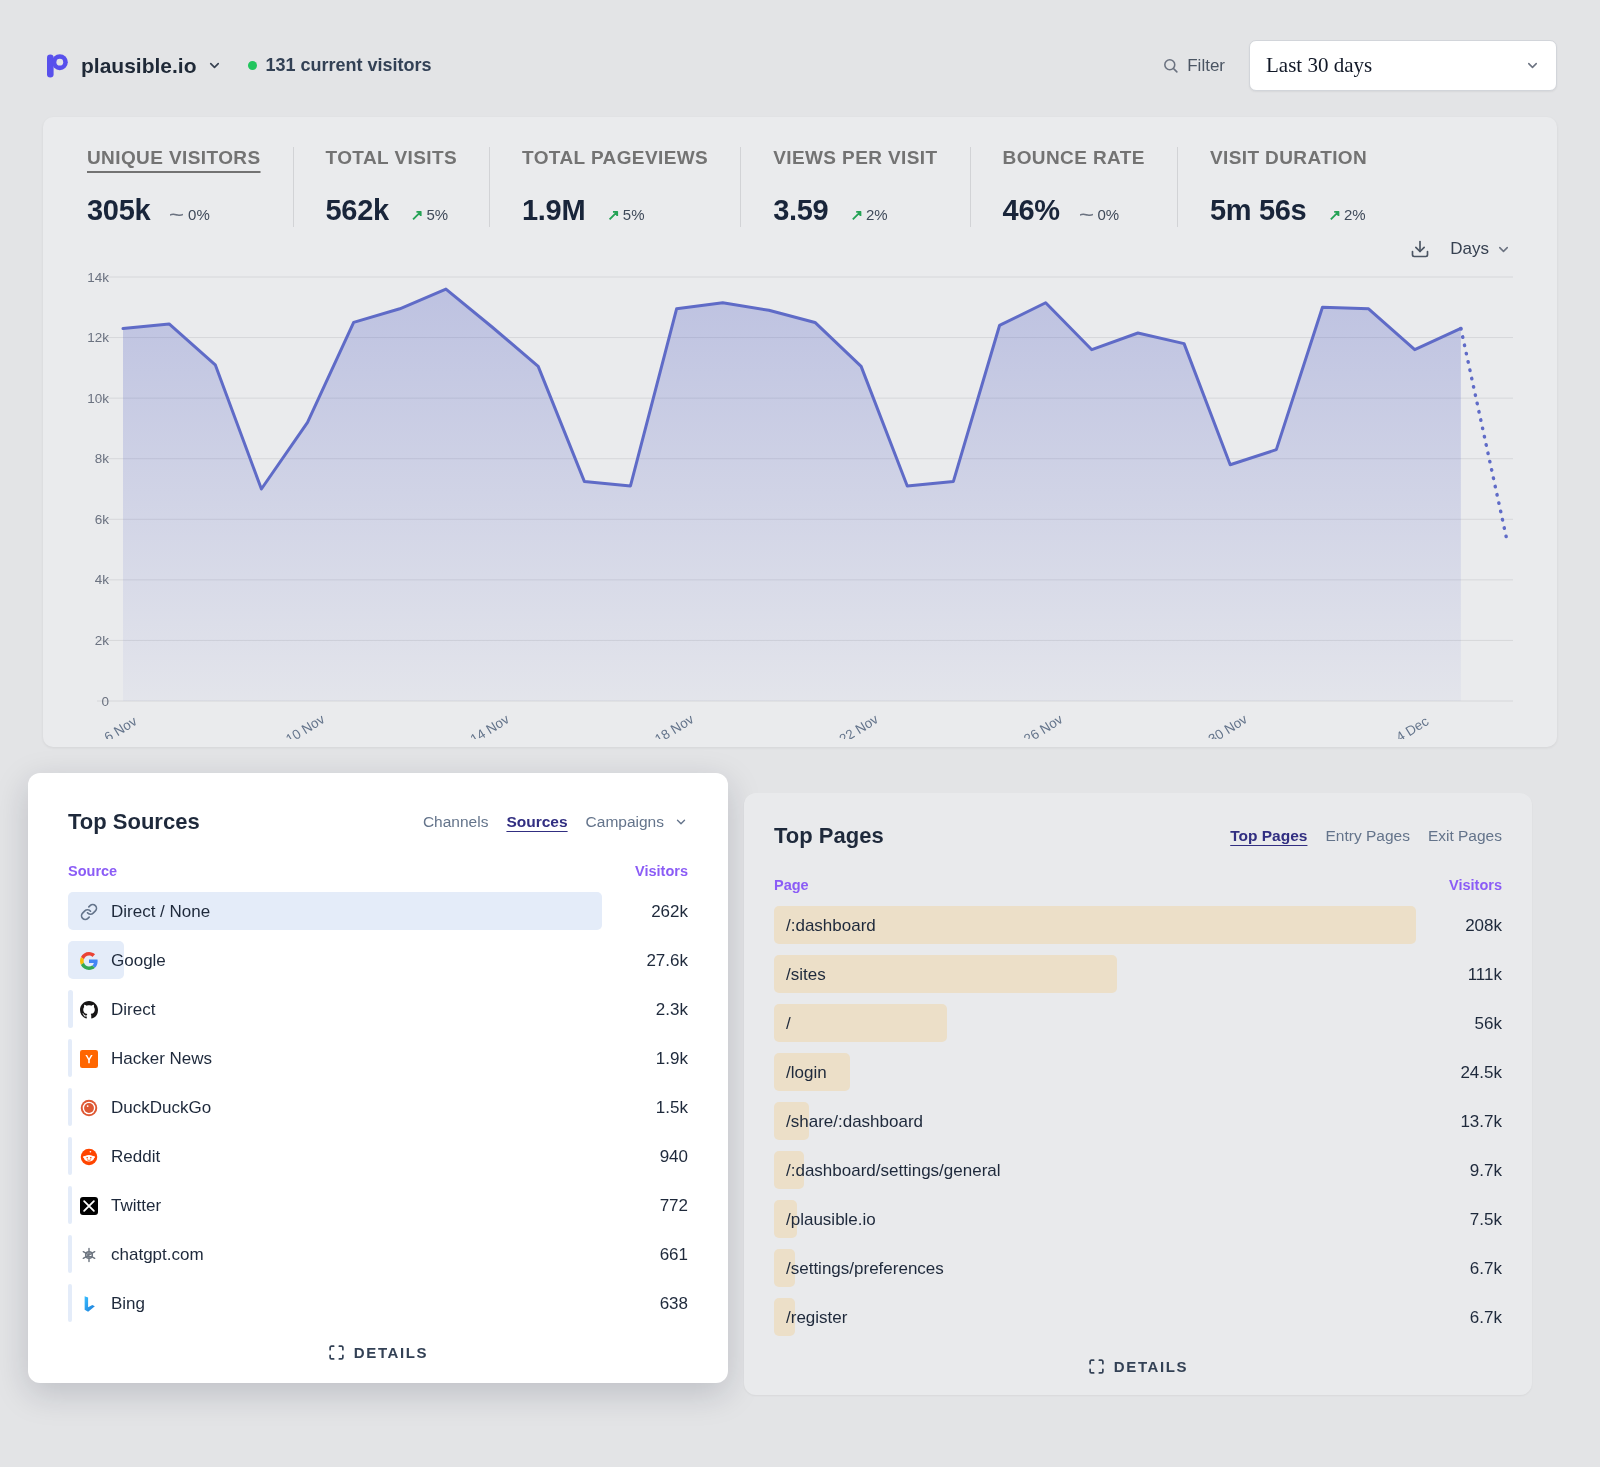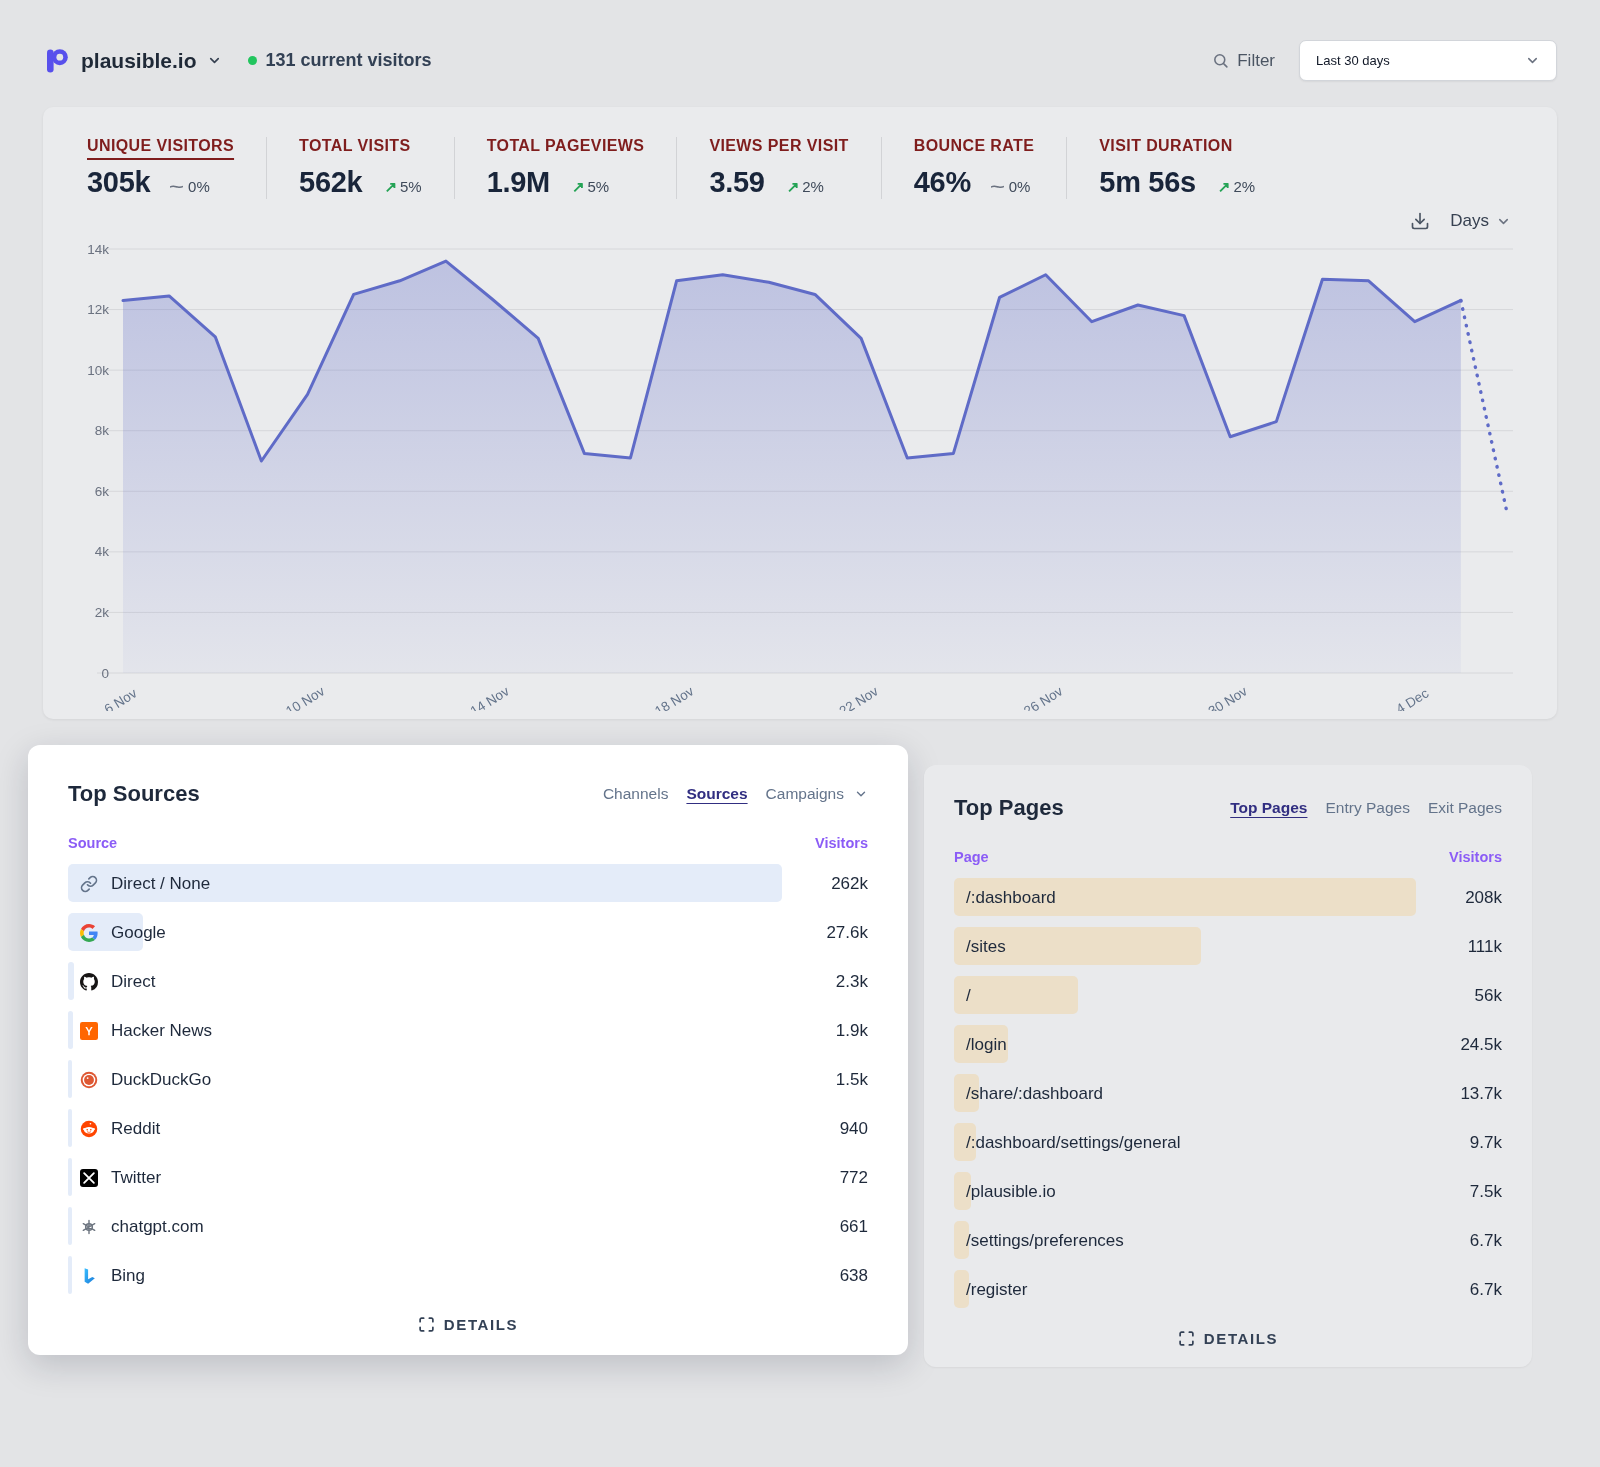--- a/index.html
+++ b/index.html
@@ -12,47 +12,47 @@
   .site-name { font-size:21px; font-weight:700; color:#1f2937; }
   .chev { width:15px; height:15px; color:#374151; }
   .chev svg, .icon-16 svg, .icon-20 svg { display:block; width:100%; height:100%; }
   .current-visitors { display:flex; align-items:center; gap:9px; margin-left:26px; font-size:18px; font-weight:700; color:#334155; cursor:pointer; }
   .live-dot { width:9px; height:9px; border-radius:50%; }
   .spacer { flex:1; }
   .filter-button { display:flex; align-items:center; gap:8px; color:#4b5563; font-size:17px; margin-right:24px; cursor:pointer; }
   .icon-16 { width:17px; height:17px; color:#6b7280; }
   .icon-20 { width:20px; height:20px; color:#4b5563; }
   .date-range-select { background:#ffffff; border:1px solid #d2d5da; border-radius:7px; box-shadow:0 1px 2px rgba(0,0,0,.06);
-      width:258px; padding:12px 16px; display:flex; align-items:center; justify-content:space-between;
-      font-size:13px; color:#111827; cursor:pointer; }
+      width:308px; padding:12px 16px; display:flex; align-items:center; justify-content:space-between;
+      font-size:21px; color:#111827; cursor:pointer;font-family:Liberation Serif, serif; }
 
   
   .chart-card { margin:0 43px; background:#eaebed; border-radius:10px; box-shadow:0 1px 3px rgba(0,0,0,.07); padding:26px 24px 8px; }
   .stats-row { display:flex; align-items:flex-start; padding:4px 8px 0; }
   .stat { padding:0 32px; border-left:1px solid #d2d3d6; cursor:pointer; }
   .stat:first-child { border-left:none; padding-left:12px; }
-  .stat-label { font-size:16px; font-weight:700; letter-spacing:.4px; color:#7f1d1d; margin-bottom:11px; white-space:nowrap; }
+  .stat-label { font-size:19px; font-weight:700; letter-spacing:.4px; color:#737373; margin-bottom:25px; white-space:nowrap; }
   .stat.active .stat-label { text-decoration:underline; text-underline-offset:7px; text-decoration-thickness:2px; }
   .stat-valrow { display:flex; align-items:baseline; gap:22px; }
   .stat-value { font-size:29px; font-weight:700; color:#19253a; letter-spacing:-.3px; }
   .stat-change { font-size:15px; color:#3f4a5a; display:flex; align-items:baseline; gap:3px; white-space:nowrap; }
   .arrow-up { color:#25a356; font-weight:700; }
   .arrow-flat { color:#6b7280; font-weight:700; display:inline-block; transform:scaleX(1.7); margin-right:4px; }
 
   .chart-controls { display:flex; justify-content:flex-end; align-items:center; gap:20px; padding:12px 22px 0; }
   .interval-select { display:flex; align-items:center; gap:7px; font-size:17px; color:#374151; cursor:pointer; }
 
   #chart-svg { display:block; width:100%; height:478px; margin-top:2px; }
   .ytick { font-size:13.5px; fill:#6b7280; font-family:"Liberation Sans",sans-serif; }
   .xtick { font-size:13.5px; fill:#64748b; font-family:"Liberation Sans",sans-serif; }
 
   
   .panels { display:flex; align-items:flex-start; gap:16px; margin:26px 68px 0 28px; }
   .panel { border-radius:12px; }
-  .panel-sources { width:880px; background:#ffffff; box-shadow:0 10px 34px rgba(15,23,42,.18); padding:36px 40px 22px; }
+  .panel-sources { width:700px; background:#ffffff; box-shadow:0 10px 34px rgba(15,23,42,.18); padding:36px 40px 22px; }
   .panel-pages { flex:1; margin-top:20px; background:#e9eaec; box-shadow:0 1px 2px rgba(0,0,0,.05); padding:30px 30px 20px; }
 
   .panel-head { display:flex; align-items:center; justify-content:space-between; }
   .panel-title { font-size:22px; font-weight:700; color:#1e293b; }
   .tabs { display:flex; align-items:center; gap:18px; font-size:15.5px; color:#64748b; }
   .tab { cursor:pointer; white-space:nowrap; }
   .tab.active { color:#312e81; font-weight:700; text-decoration:underline; text-underline-offset:4px; }
   .tab-chev { width:14px; height:14px; color:#64748b; margin-left:-8px; }
 
   .cols { display:flex; justify-content:space-between; margin-top:28px; margin-bottom:8px; font-size:14.5px; font-weight:700; color:#8b5cf6; }

